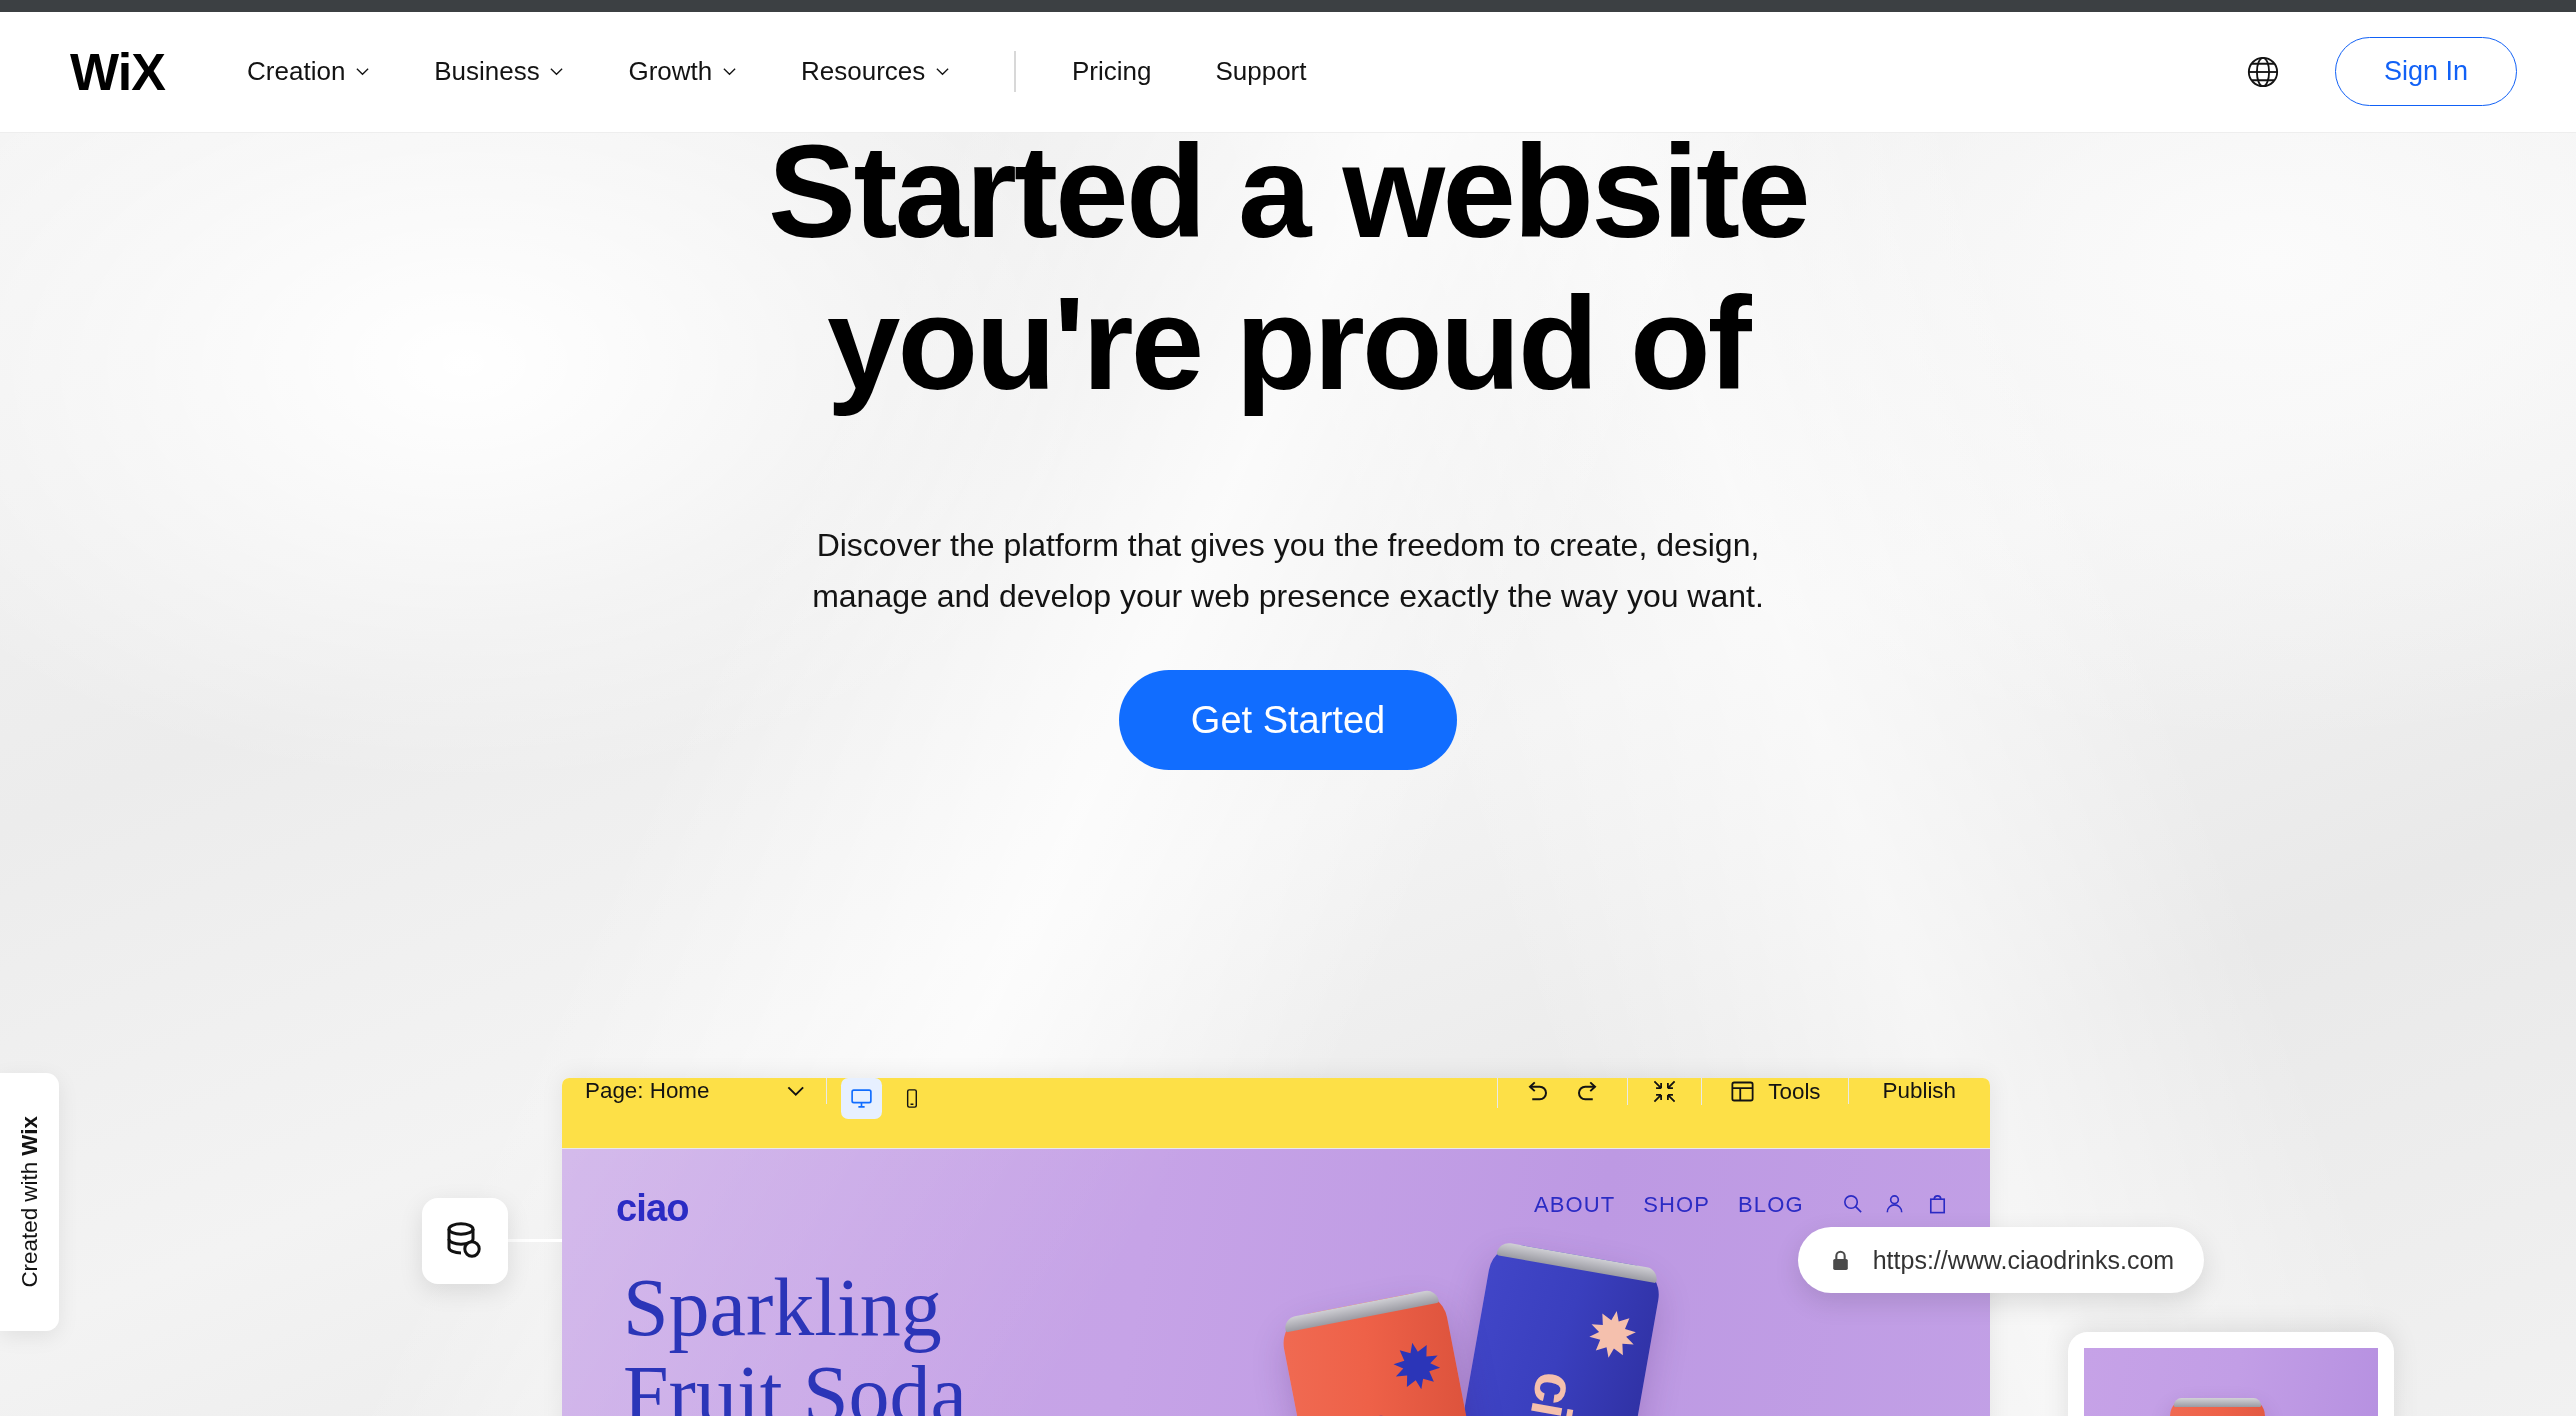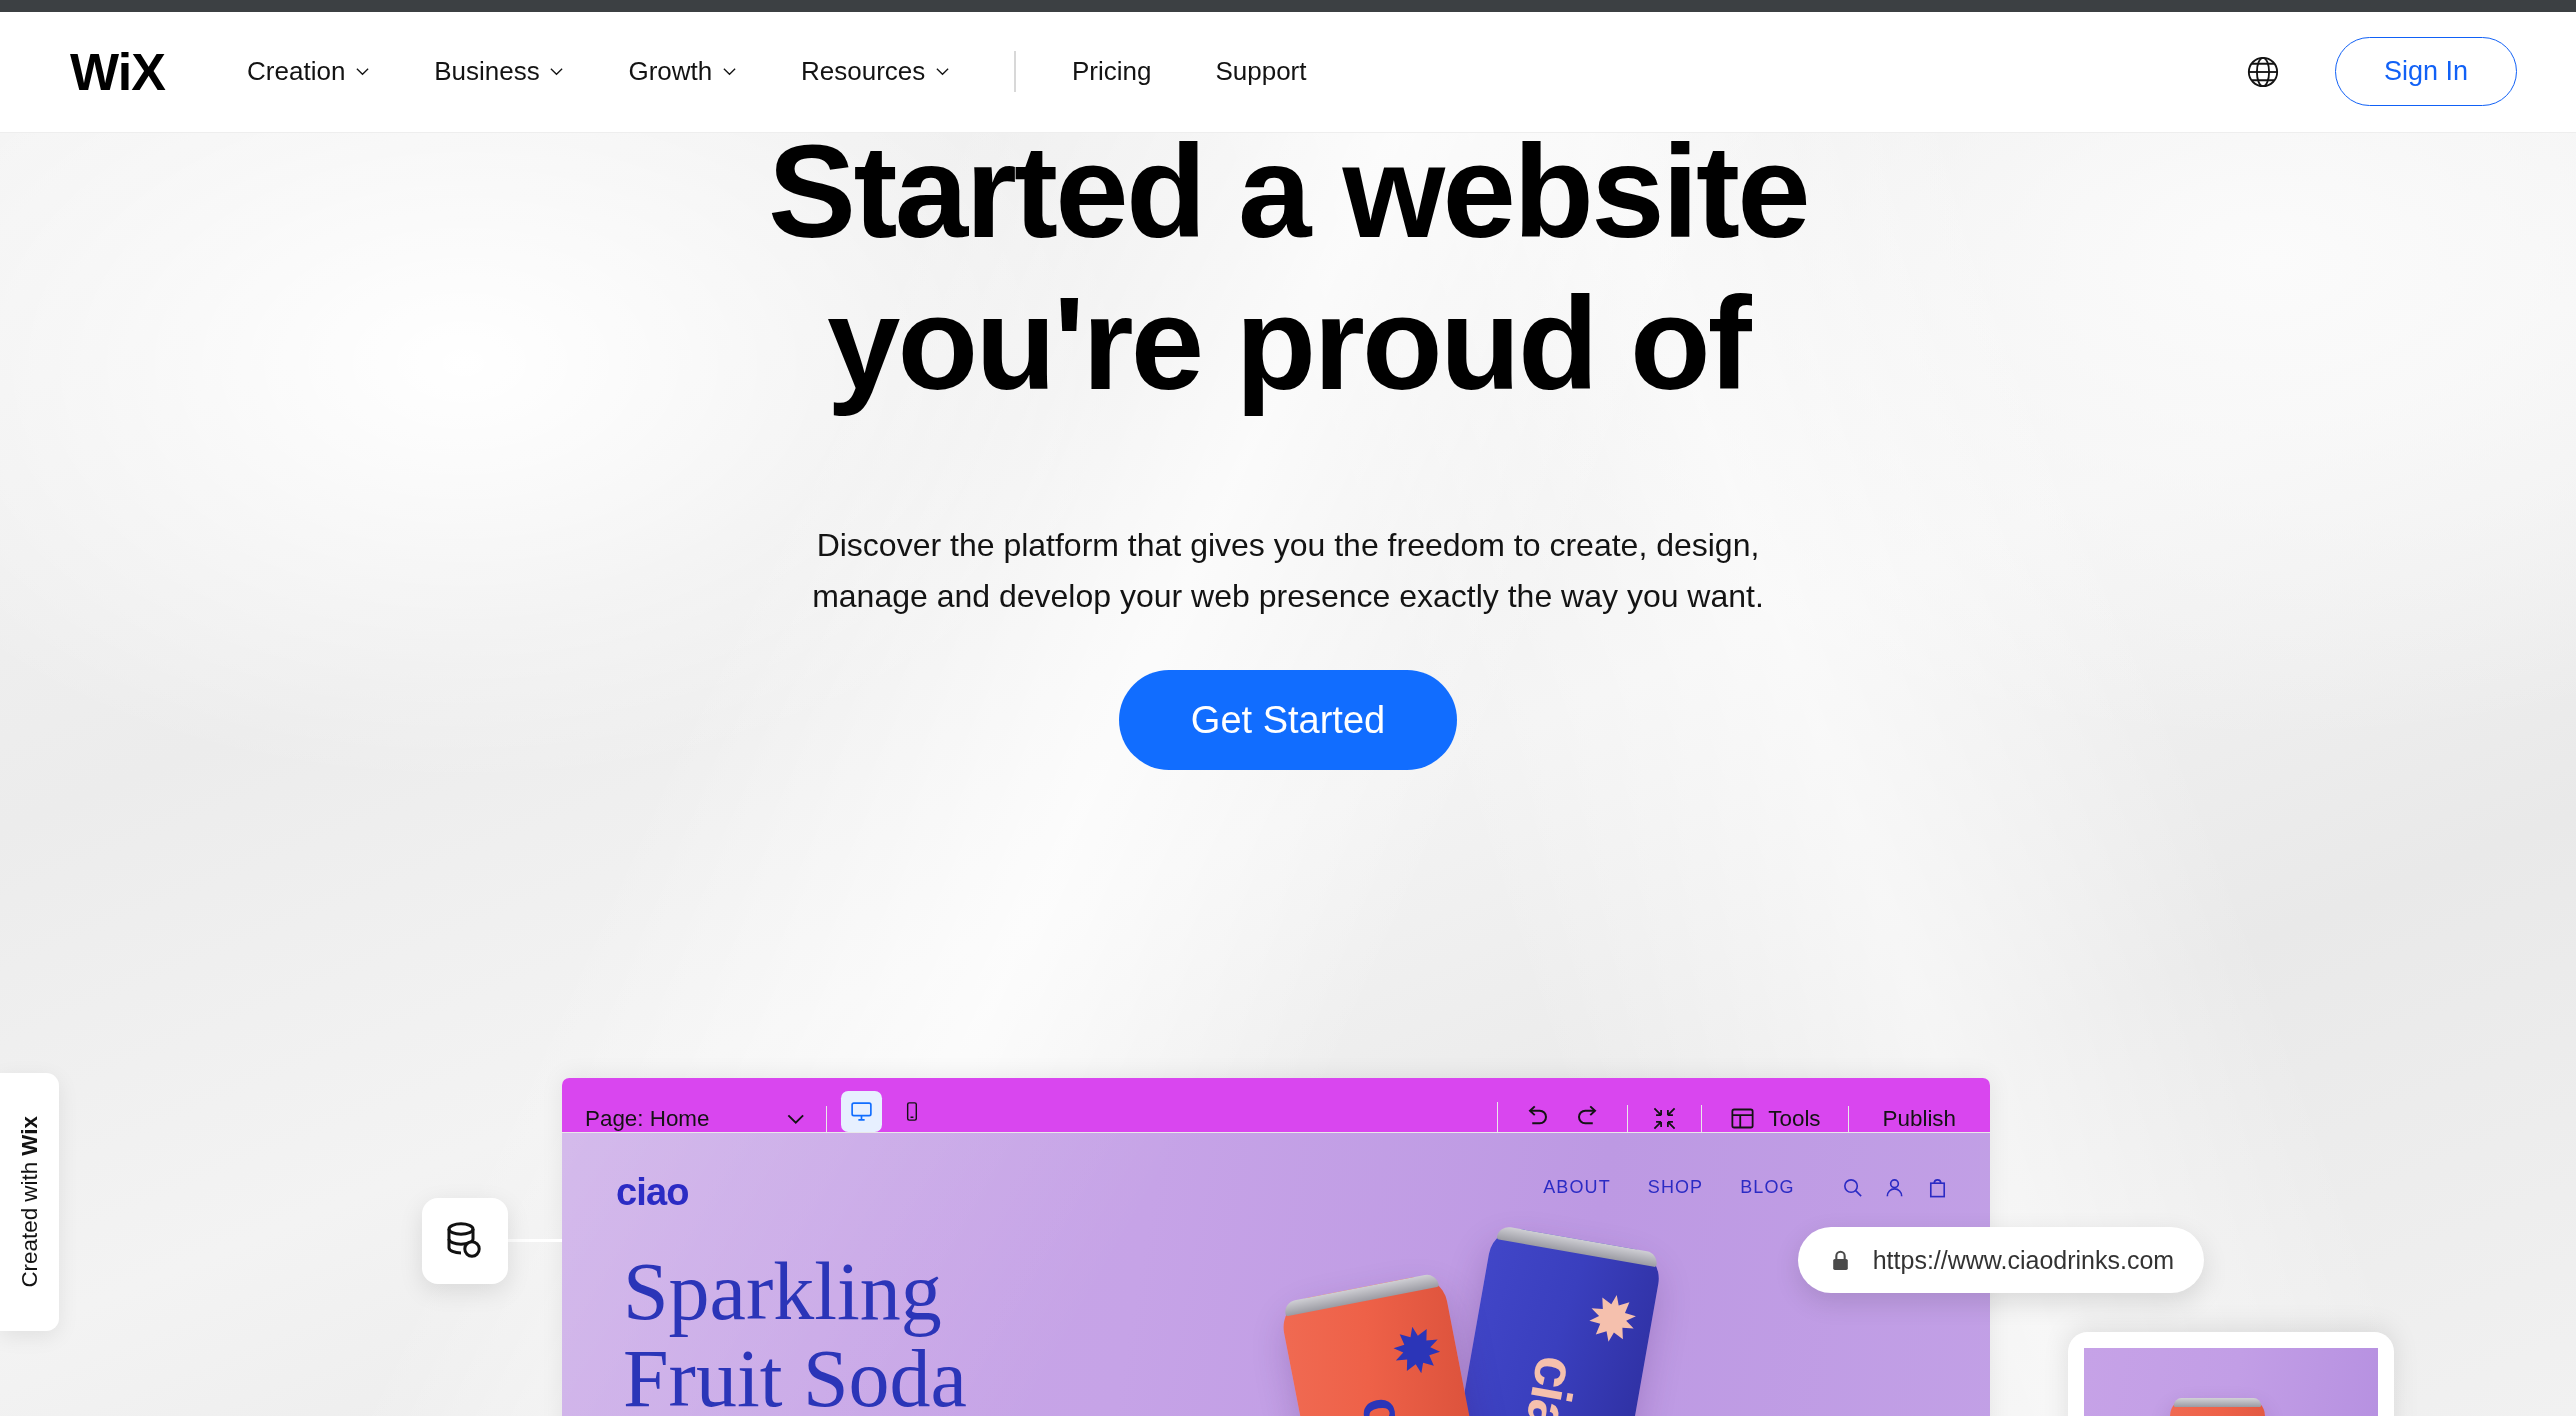--- a/index.html
+++ b/index.html
@@ -132,22 +132,22 @@
   
   .editor{
     position:absolute; left:562px; top:946px;
     width:1428px; height:470px;
     background:#fff;
     border-radius:7.2px 7.2px 0 0;
     box-shadow:0 -1.8px 23px rgba(0,0,0,.07);
     overflow:hidden; z-index:10;
   }
   .ed-bar{
-    height:55px; display:flex; align-items:flex-end;
-    border-bottom:0.9px solid #e9e9e9; background:#d946ef;
+    height:71px; display:flex; align-items:flex-start;
+    border-bottom:0.9px solid #e9e9e9; background:#fde047;
   }
   .ed-page{
     width:265px; display:flex; align-items:center; justify-content:space-between;
     padding:0 19.7px 0 23px; font-size:22.4px; color:#131313;
     border-right:0.9px solid #e9e9e9; cursor:pointer;
   }
   .ed-devices{ display:flex; align-items:center; gap:9px; padding:0 14.3px; }
   .dev-btn{
     width:41px;height:41px;border-radius:7.2px;display:flex;align-items:center;justify-content:center;cursor:pointer;
   }
@@ -170,22 +170,22 @@
   .site::before{
     content:""; position:absolute; inset:0;
     background:linear-gradient(120deg, rgba(255,255,255,.22) 0%, rgba(255,255,255,0) 38%);
   }
   .site-logo{
     position:absolute; left:54px; top:38px;
     font-size:38px; font-weight:700; color:#2b2bc4; letter-spacing:-0.9px;
   }
   .site-nav{
     position:absolute; right:41px; top:43px;
-    display:flex; align-items:center; gap:37px;
-    font-size:18px; color:#2b2bc4; letter-spacing:1.1px;
+    display:flex; align-items:flex-start; gap:28px;
+    font-size:22px; color:#2b2bc4; letter-spacing:1.1px;
   }
   .site-nav .icns{ display:flex; align-items:center; gap:19.7px; margin-left:9px; }
   .site-h1{
     position:absolute; left:61px; top:116px;
     font-family:"Liberation Serif", serif;
     font-size:82px; color:#2b35b8; line-height:1.06; font-weight:400;
   }
 
   
   .cans{ position:absolute; left:680px; top:70px; width:626px; height:349px; }

